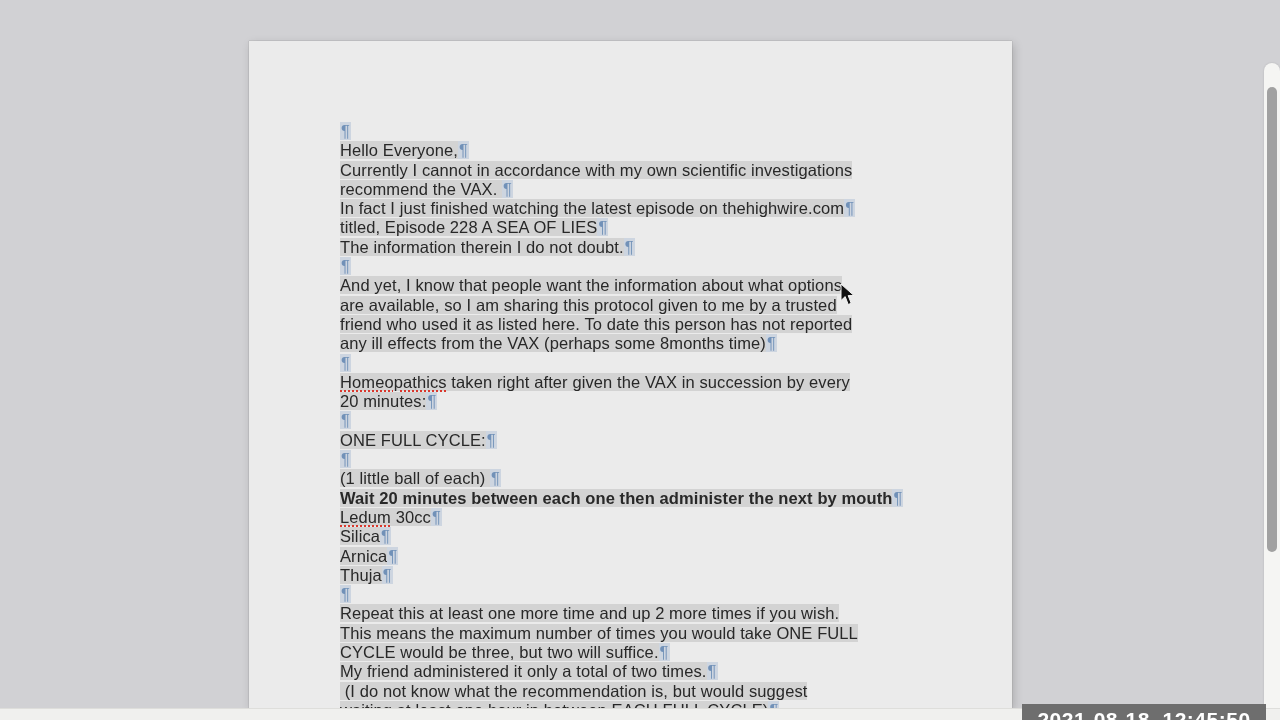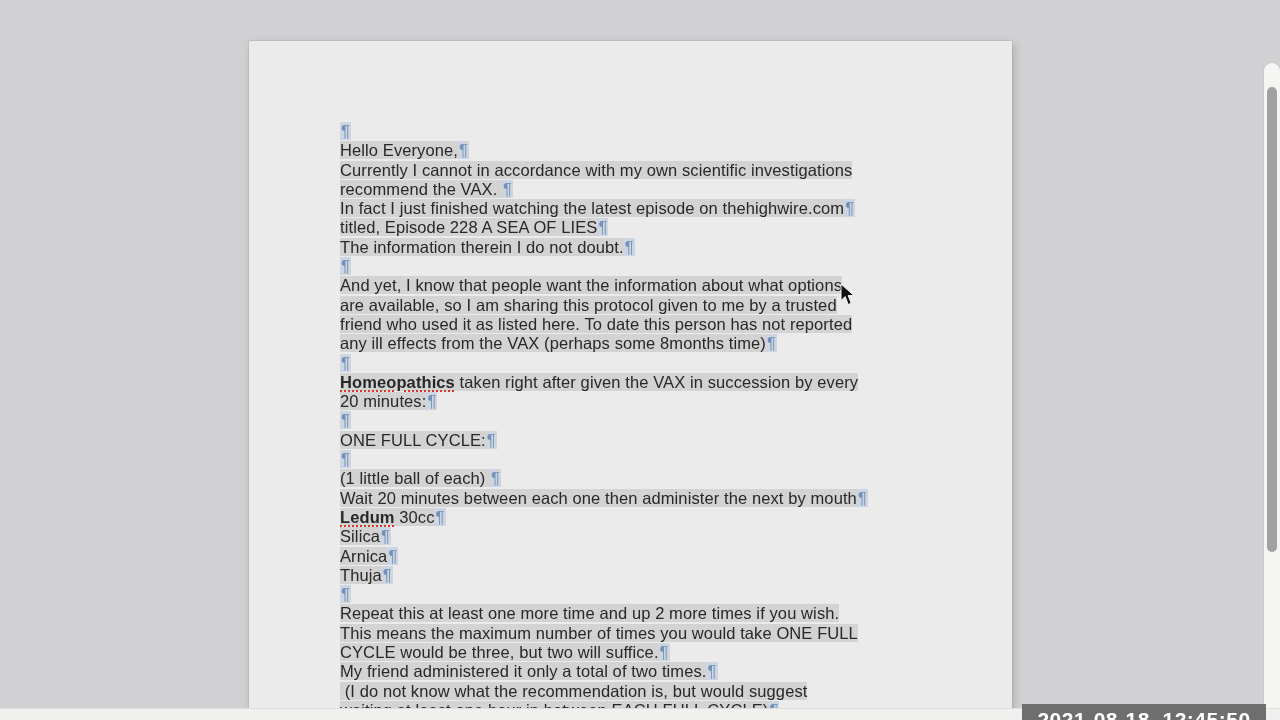--- a/index.html
+++ b/index.html
@@ -24,27 +24,26 @@
     position: absolute;
     left: 91px; top: 81px;
     font-size: 16.5px;
     line-height: 19.3px;
     color: var(--text-color, #282828);
     white-space: pre;
     letter-spacing: 0.1px;
   }
   .line { height: 19.3px; white-space: pre; }
   .sel { background: var(--selection-bg, #d3d3d3); }
-  .bold { font-weight: normal; }
+  .bold { font-weight: bold; }
   .underline { text-underline-offset: 2px; }
   .spellcheck {
     text-decoration: underline dotted var(--spellcheck-color, #d9372c);
     text-decoration-thickness: 2px;
     text-underline-offset: 3px;
-    font-weight: bold;
   }
   .pilcrow {
     background: var(--pilcrow-bg, #cdd5e0);
     color: var(--pilcrow-color, #7191b8);
     padding: 0 1px;
   }
 
   
   .scrollbar-track {
     position: absolute;

